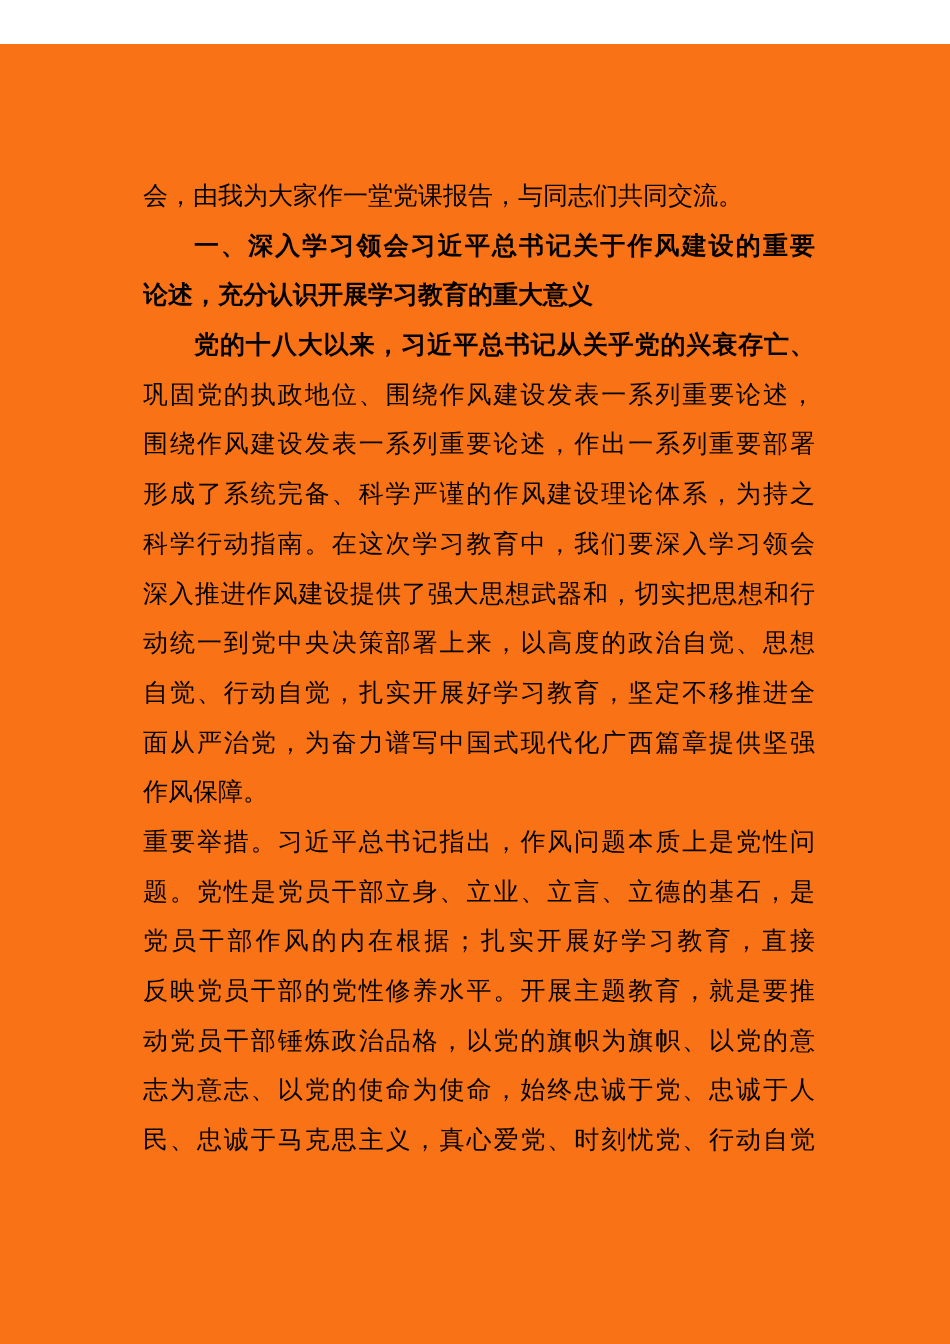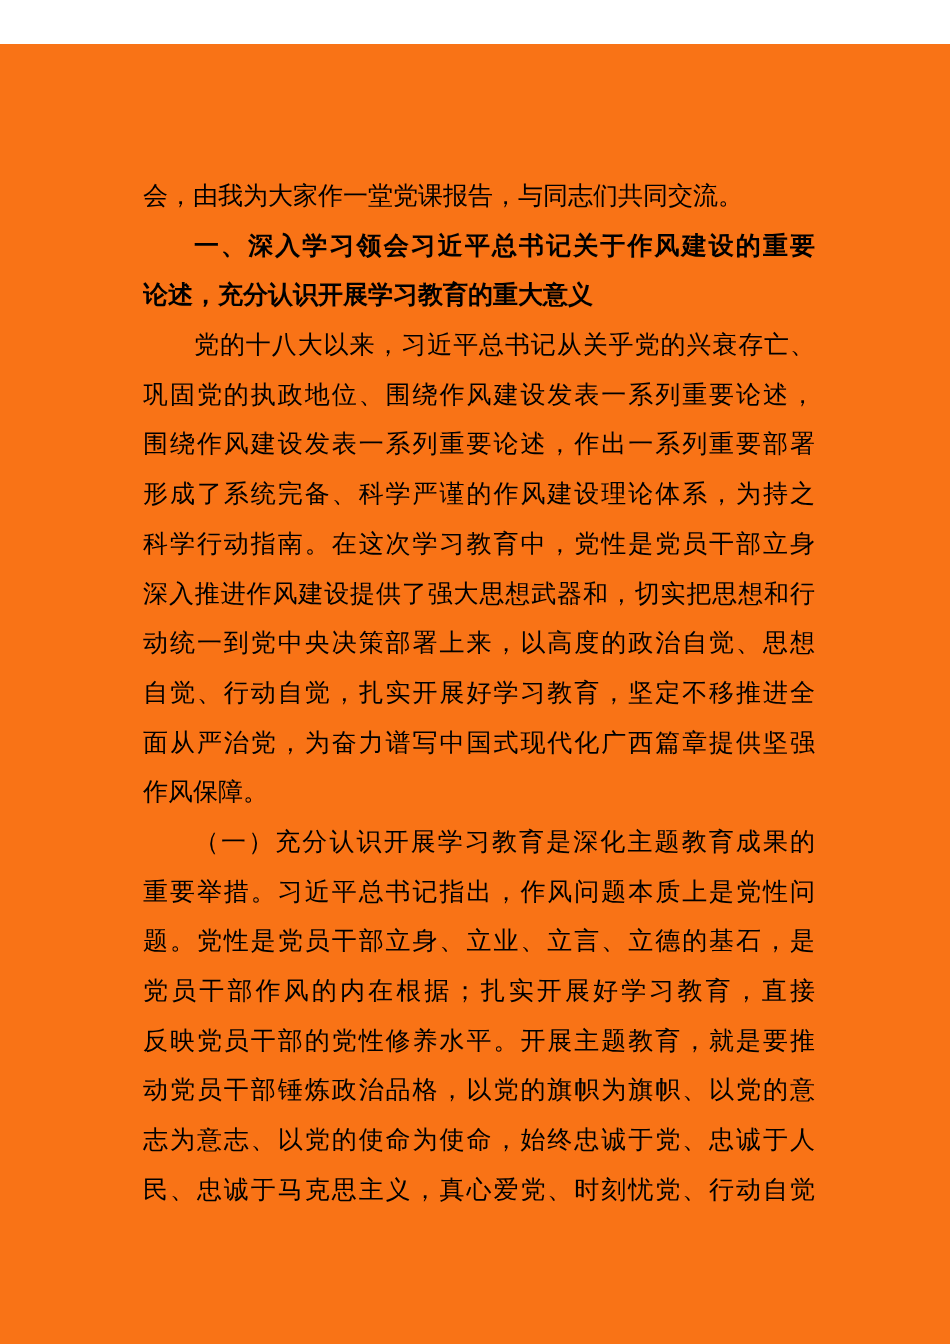--- a/index.html
+++ b/index.html
@@ -34,44 +34,44 @@
     text-align: left;
     white-space: normal;
     overflow: hidden;
   }
   .line.justify {
     text-align: justify;
     text-align-last: justify;
   }
   .line.indent {
     text-indent: 51px;
+    font-weight: bold;
   }
   .line.heading {
     font-weight: 700; 
   }
 </style>
 </head>
 <body>
 
 <div class="page" style="background: #f97316; color: rgb(0, 0, 0); margin-top: 44px;">
   <div class="text-block">
       <div class="line">会，由我为大家作一堂党课报告，与同志们共同交流。</div>
       <div class="line indent justify heading">一、深入学习领会习近平总书记关于作风建设的重要</div>
       <div class="line heading">论述，充分认识开展学习教育的重大意义</div>
       <div class="line indent justify">党的十八大以来，习近平总书记从关乎党的兴衰存亡、</div>
       <div class="line justify">巩固党的执政地位、围绕作风建设发表一系列重要论述，</div>
       <div class="line justify">围绕作风建设发表一系列重要论述，作出一系列重要部署</div>
       <div class="line justify">形成了系统完备、科学严谨的作风建设理论体系，为持之</div>
-      <div class="line justify">科学行动指南。在这次学习教育中，党性是党员干部立身</div>
+      <div class="line justify">科学行动指南。在这次学习教育中，我们要深入学习领会</div>
       <div class="line justify">深入推进作风建设提供了强大思想武器和，切实把思想和行</div>
       <div class="line justify">动统一到党中央决策部署上来，以高度的政治自觉、思想</div>
       <div class="line justify">自觉、行动自觉，扎实开展好学习教育，坚定不移推进全</div>
       <div class="line justify">面从严治党，为奋力谱写中国式现代化广西篇章提供坚强</div>
       <div class="line">作风保障。</div>
-      <div class="line indent justify">（一）充分认识开展学习教育是深化主题教育成果的</div>
       <div class="line justify">重要举措。习近平总书记指出，作风问题本质上是党性问</div>
       <div class="line justify">题。党性是党员干部立身、立业、立言、立德的基石，是</div>
       <div class="line justify">党员干部作风的内在根据；扎实开展好学习教育，直接</div>
       <div class="line justify">反映党员干部的党性修养水平。开展主题教育，就是要推</div>
       <div class="line justify">动党员干部锤炼政治品格，以党的旗帜为旗帜、以党的意</div>
       <div class="line justify">志为意志、以党的使命为使命，始终忠诚于党、忠诚于人</div>
       <div class="line justify">民、忠诚于马克思主义，真心爱党、时刻忧党、行动自觉</div>
     </div>
 </div>
 

